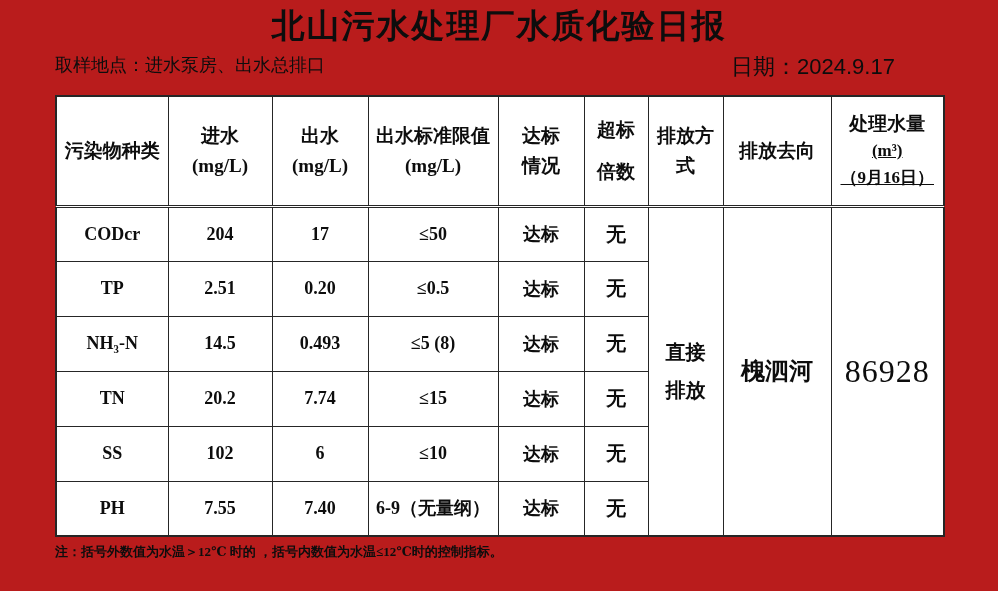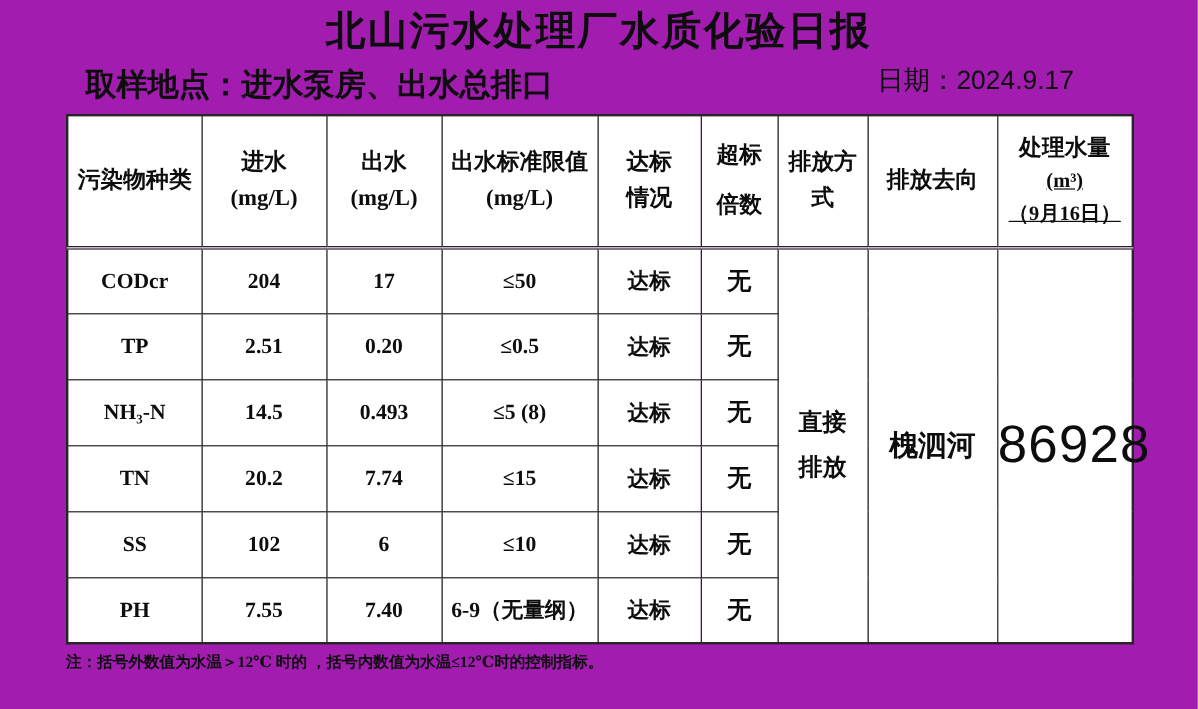--- a/index.html
+++ b/index.html
@@ -1,32 +1,32 @@
 <!DOCTYPE html>
 <html><head>
 <meta charset="utf-8">
 <style>
   * { margin:0; padding:0; box-sizing:border-box; }
   body { background:#ffffff; }
   .page {
     position:relative;
     width:998px; height:591px;
-    background:#a21caf;
+    background:#b91c1c;
     color:#0d0d0d;
     font-family:"Liberation Serif","DejaVu Serif",serif;
     overflow:hidden;
   }
   .title {
     position:absolute; top:4px; left:0; width:100%;
     text-align:center;
     font-size:33px; font-weight:bold; letter-spacing:2px;
   }
   .location {
     position:absolute; top:53px; left:55px;
-    font-size:26px; font-weight:bold;margin-left:16px;
+    font-size:18px; font-weight:normal;
   }
   .date {
     position:absolute; top:52px; left:731px;
     font-family:"Liberation Sans","DejaVu Sans",sans-serif;
     font-size:22px; font-weight:500;
   }
   table.report-table {
     position:absolute; top:95px; left:55px;
     width:888px;
     border-collapse:collapse;
@@ -51,22 +51,22 @@
   .th-exceed .hl { line-height:42px; }
   .th-volume .hl { line-height:27px; }
   .th-volume .hl.small { font-size:17px;text-decoration:underline; }
   .report-table td { font-size:18px; }
   td.cell-exceedance { font-size:20px; }
   td.mode-cell div {
     font-size:20px; line-height:1; margin:18px 0;
   }
   td.dest-cell { font-size:24px; }
   td.volume-cell {
-    font-family:Liberation Sans, sans-serif;
-    font-size:44px; font-weight:500; letter-spacing:1px;
+    font-family:Liberation Serif, serif;
+    font-size:32px; font-weight:500; letter-spacing:1px;
   }
   .footnote {
     position:absolute; top:543px; left:55px;
     font-size:13px; font-weight:bold;
   }
 </style>
 </head>
 <body>
 
 <div class="page">

